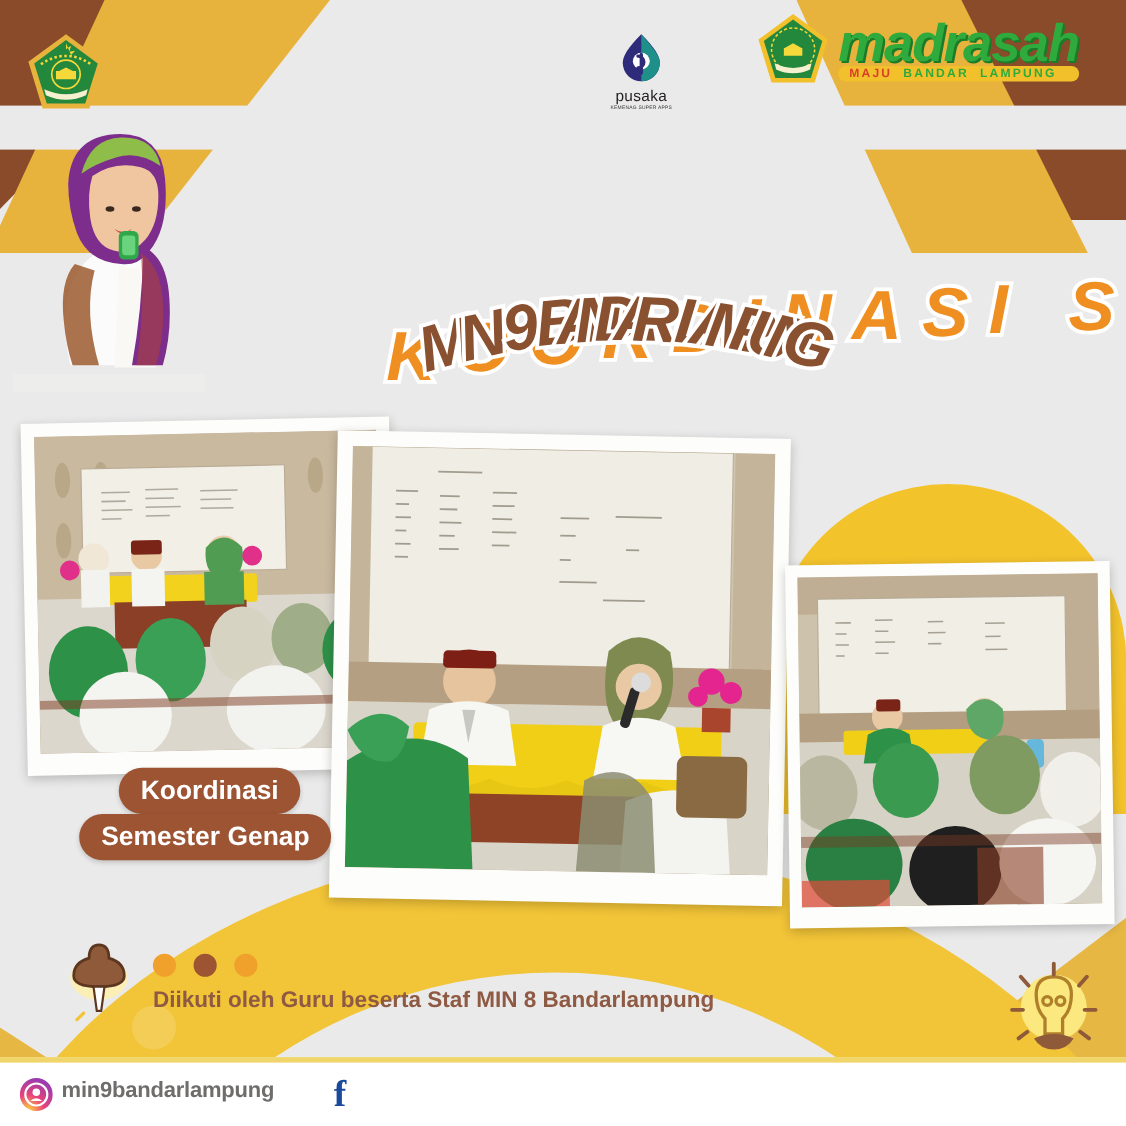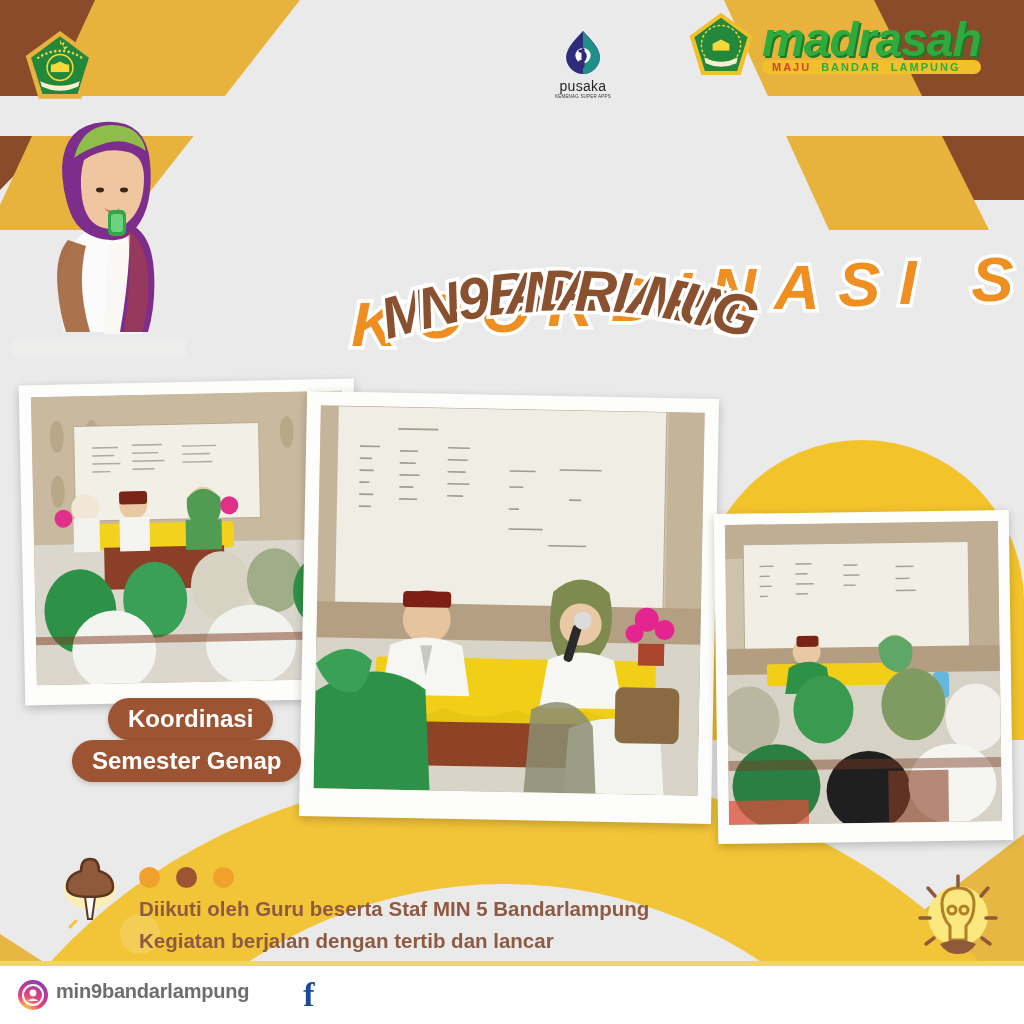--- a/index.html
+++ b/index.html
@@ -370,22 +370,21 @@
         <path d="M16 66 l-6 6M44 66 l6 6M30 72 l0 6"></path>
       </g>
     </svg>
   </div>
   <div class="dots">
     <div class="dot" style="background:#f0a12c"></div>
     <div class="dot" style="background:#9c5433"></div>
     <div class="dot" style="background:#f0a12c"></div>
   </div>
   <div class="note">
-    <div>Diikuti oleh Guru beserta Staf MIN 5 Bandarlampung</div>
-    <div>Kegiatan berjalan dengan tertib dan lancar</div>
+    <div>Diikuti oleh Guru beserta Staf MIN 8 Bandarlampung</div>
   </div>
   <div class="bulb">
     <svg viewBox="0 0 110 100" width="110" height="100">
       <circle cx="58" cy="48" r="30" fill="#fbe87e"></circle>
       <path d="M42 36 q0 -16 16 -16 q16 0 16 16 q0 14 -8 22 l0 14 h-16 l0 -14 q-8 -8 -8 -22z" fill="none" stroke="#b07f2a" stroke-width="3"></path>
       <circle cx="52" cy="42" r="4" fill="none" stroke="#b07f2a" stroke-width="3"></circle>
       <circle cx="64" cy="42" r="4" fill="none" stroke="#b07f2a" stroke-width="3"></circle>
       <path d="M40 76 q18 -8 36 0 q-6 10 -18 10 q-12 0 -18 -10z" fill="#8f5a3a"></path>
       <g stroke="#8f5a3a" stroke-width="3.5" stroke-linecap="round">
         <path d="M58 8 v10M88 20 l-7 8M28 20 l7 8M96 50 h-10M20 50 h10M90 76 l-8 -6M26 76 l8 -6"></path>

